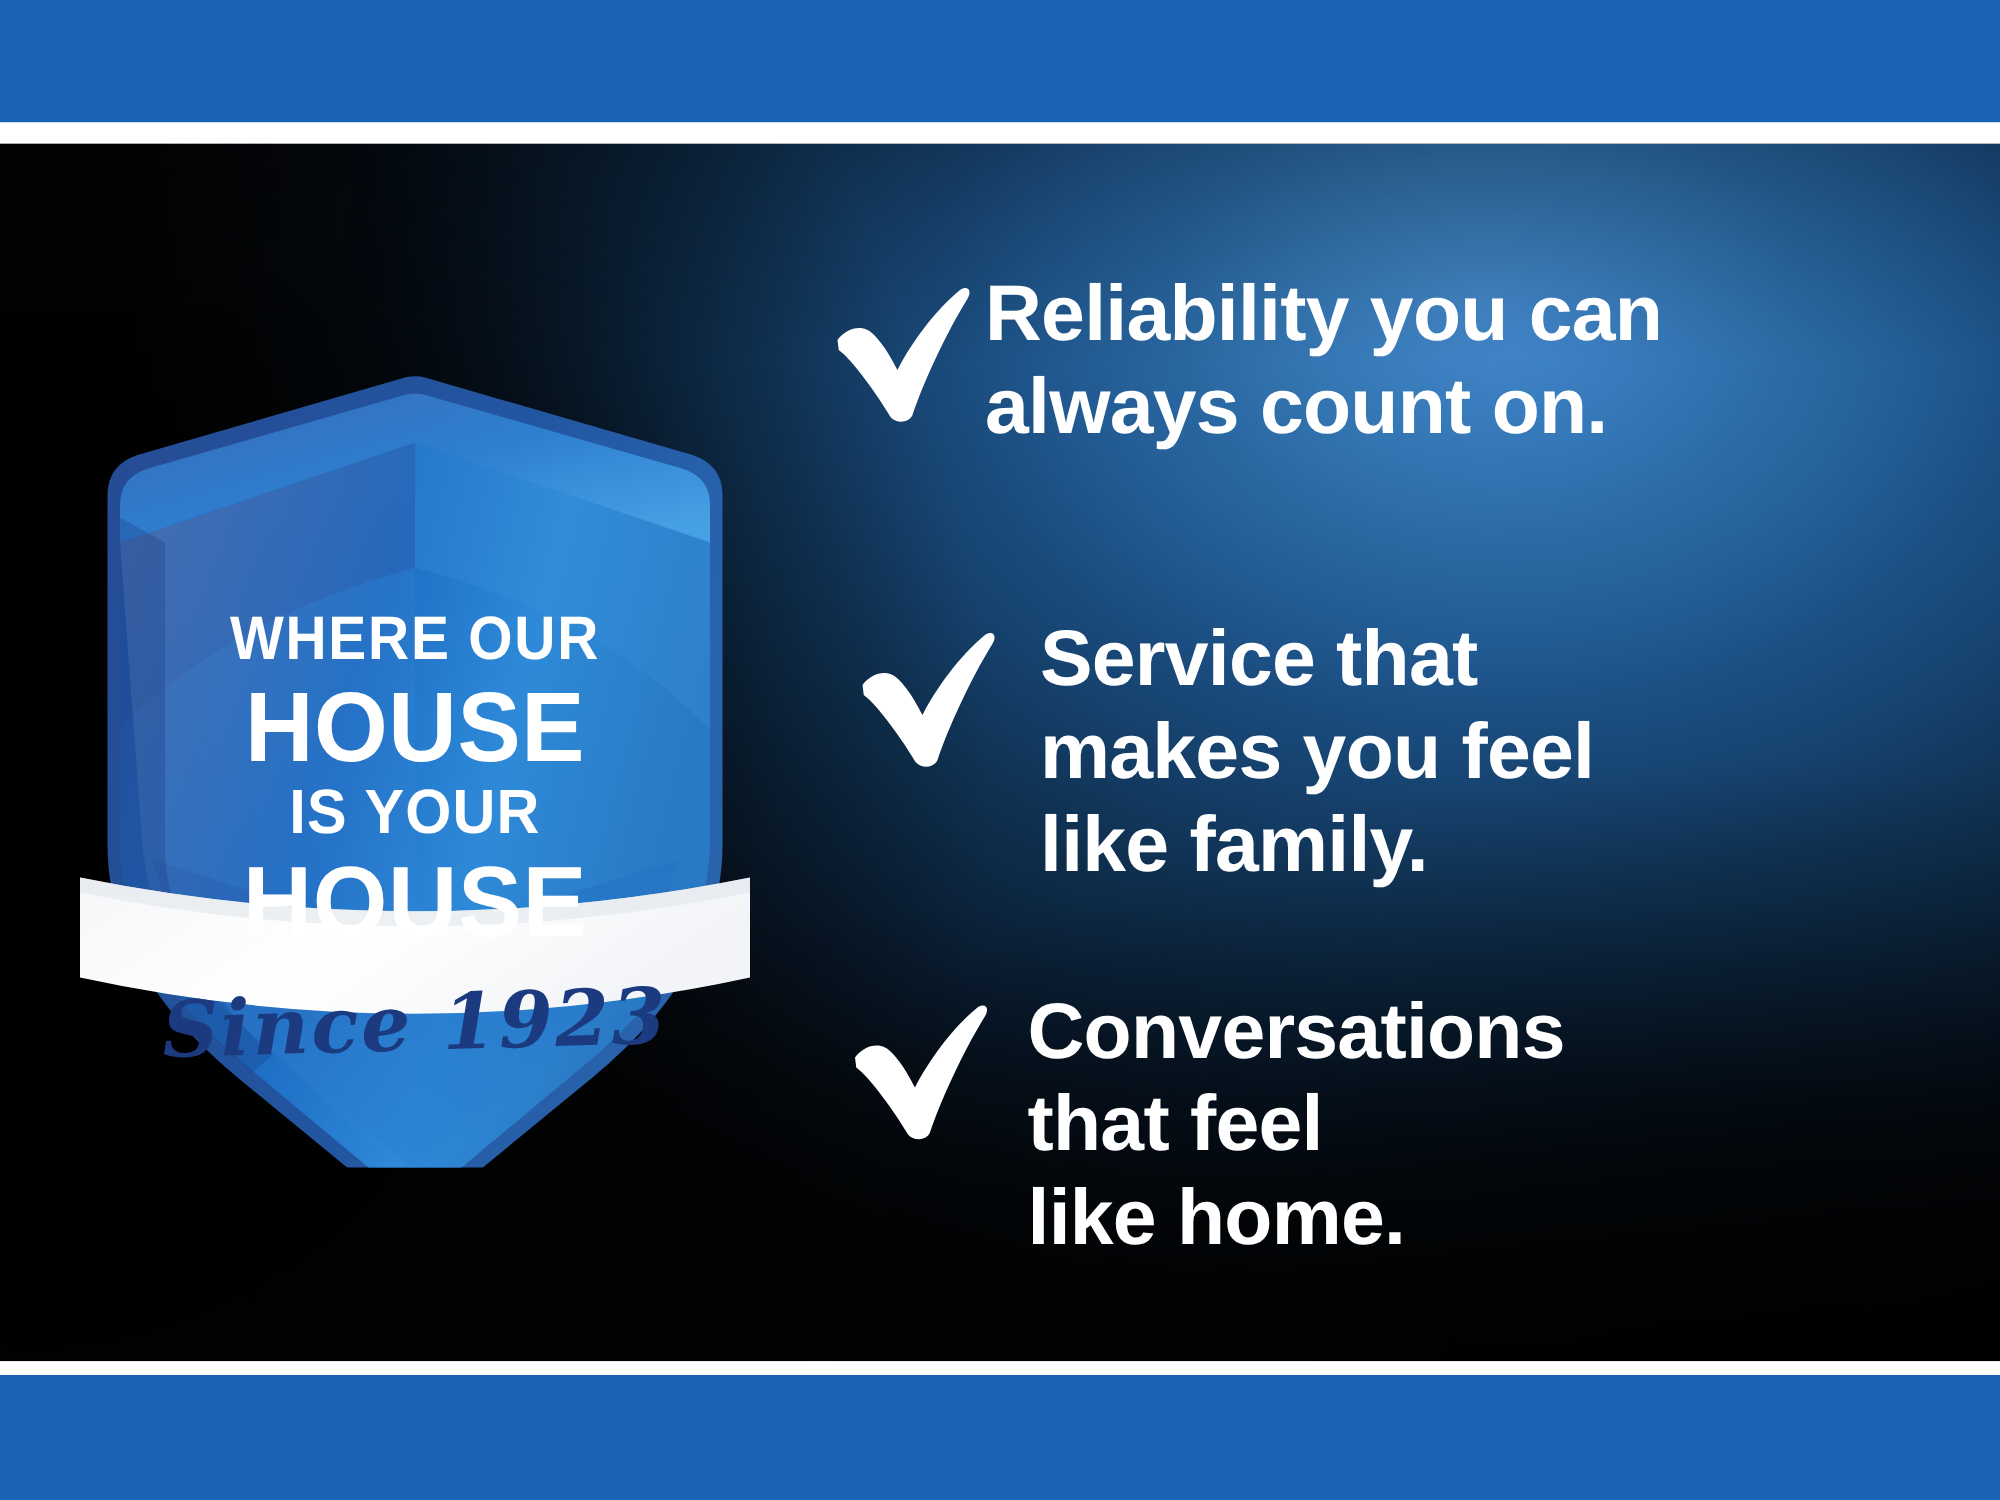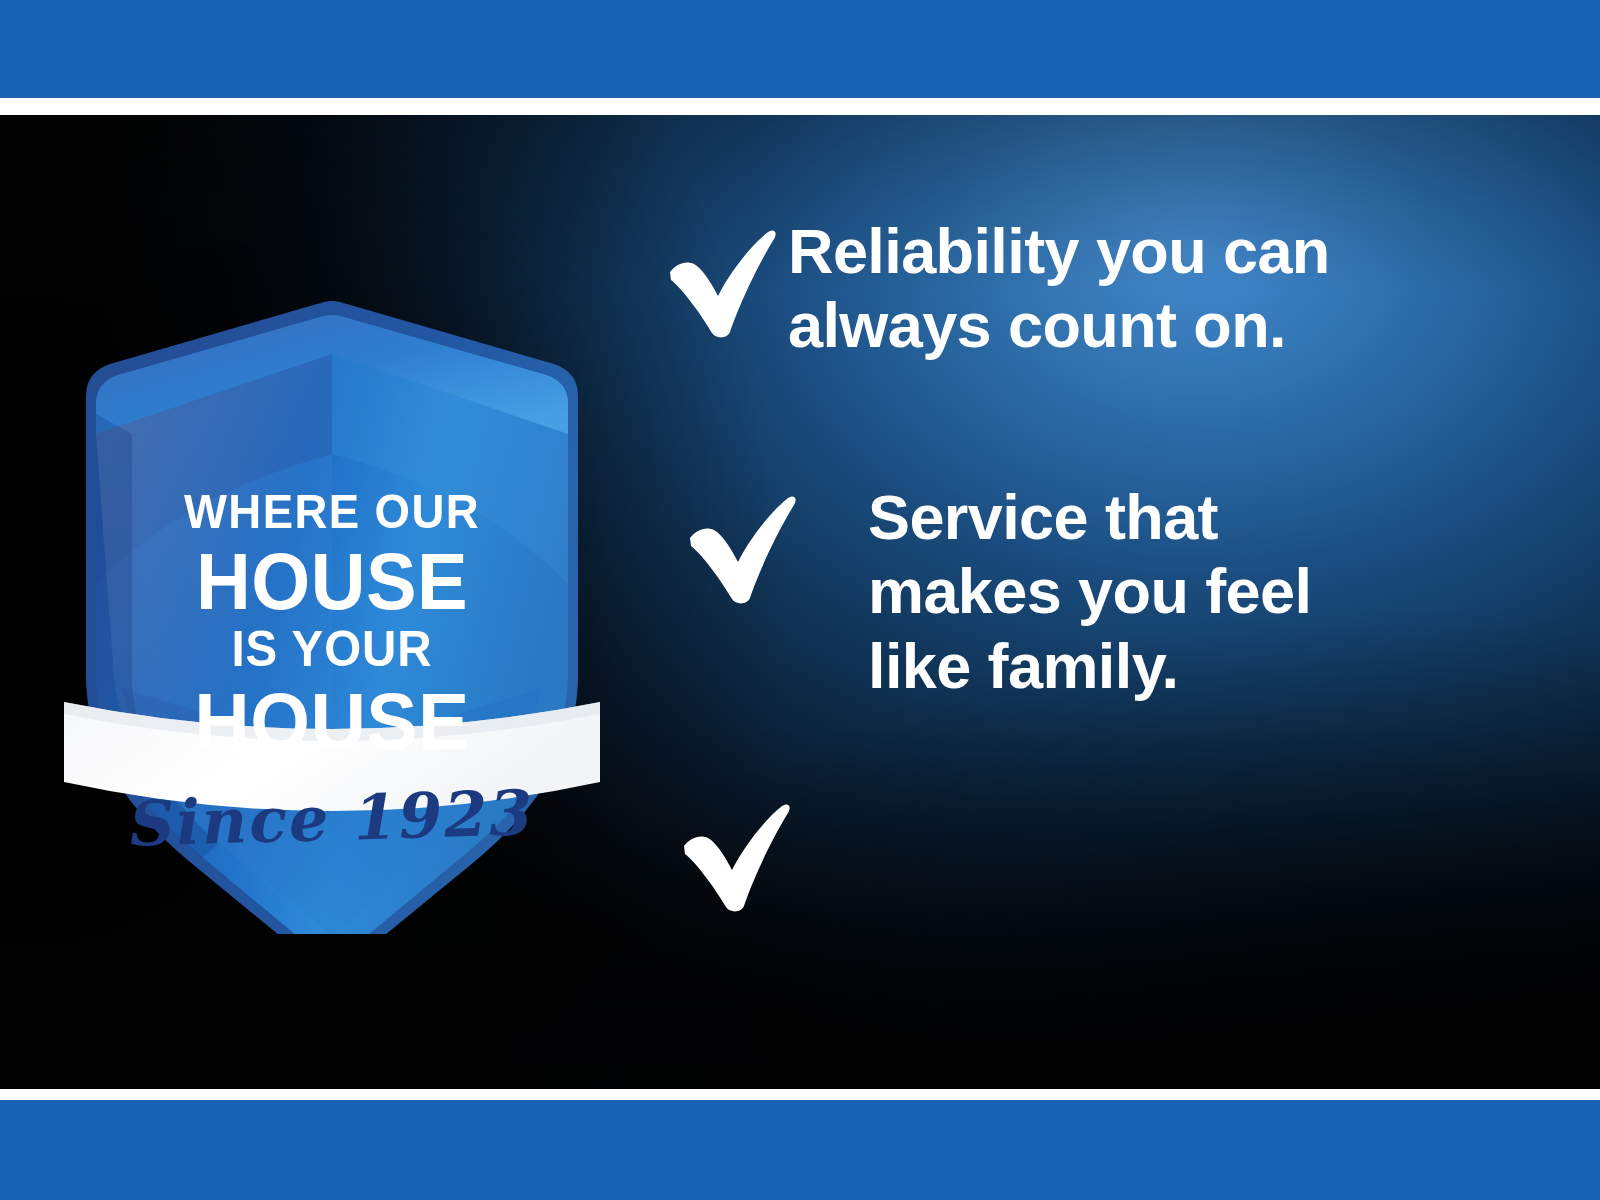--- a/index.html
+++ b/index.html
@@ -162,21 +162,21 @@
     left: 660px;
     top: 95px;
     width: 900px;
   }
   .benefit {
     position: absolute;
     display: flex;
     align-items: flex-start;
   }
   #benefit-0 { top: 0px;   left: 0; }
-  #benefit-1 { top: 266px; left: 20px; gap: 36px; }
+  #benefit-1 { top: 276px; left: 20px; }
   #benefit-2 { top: 574px; left: 14px; }
 
   .check-wrap {
     flex: 0 0 auto;
     width: 128px;
     padding-top: 18px;
   }
   .check-wrap svg { display: block; width: 118px; height: 112px; }
 
   .benefit-text {
@@ -360,20 +360,23 @@
             <path d="M 10 44
                      C 16 36 26 32 34 36
                      C 42 40 52 56 58 68
                      C 68 48 88 20 108 4
                      C 114 0 118 4 114 11
                      C 96 40 78 80 70 104
                      C 67 111 56 111 52 105
                      C 42 88 22 60 11 52 Z" fill="#ffffff"></path>
           </svg>
         </div>
+        <div class="benefit-text">Conversations
+that feel
+like home.</div>
       </div>
 
     </div>
   </div>
 
   <div id="gap-bottom" class="white-gap"></div>
   <div id="bar-bottom" class="brand-bar"></div>
 
 </div>
 

